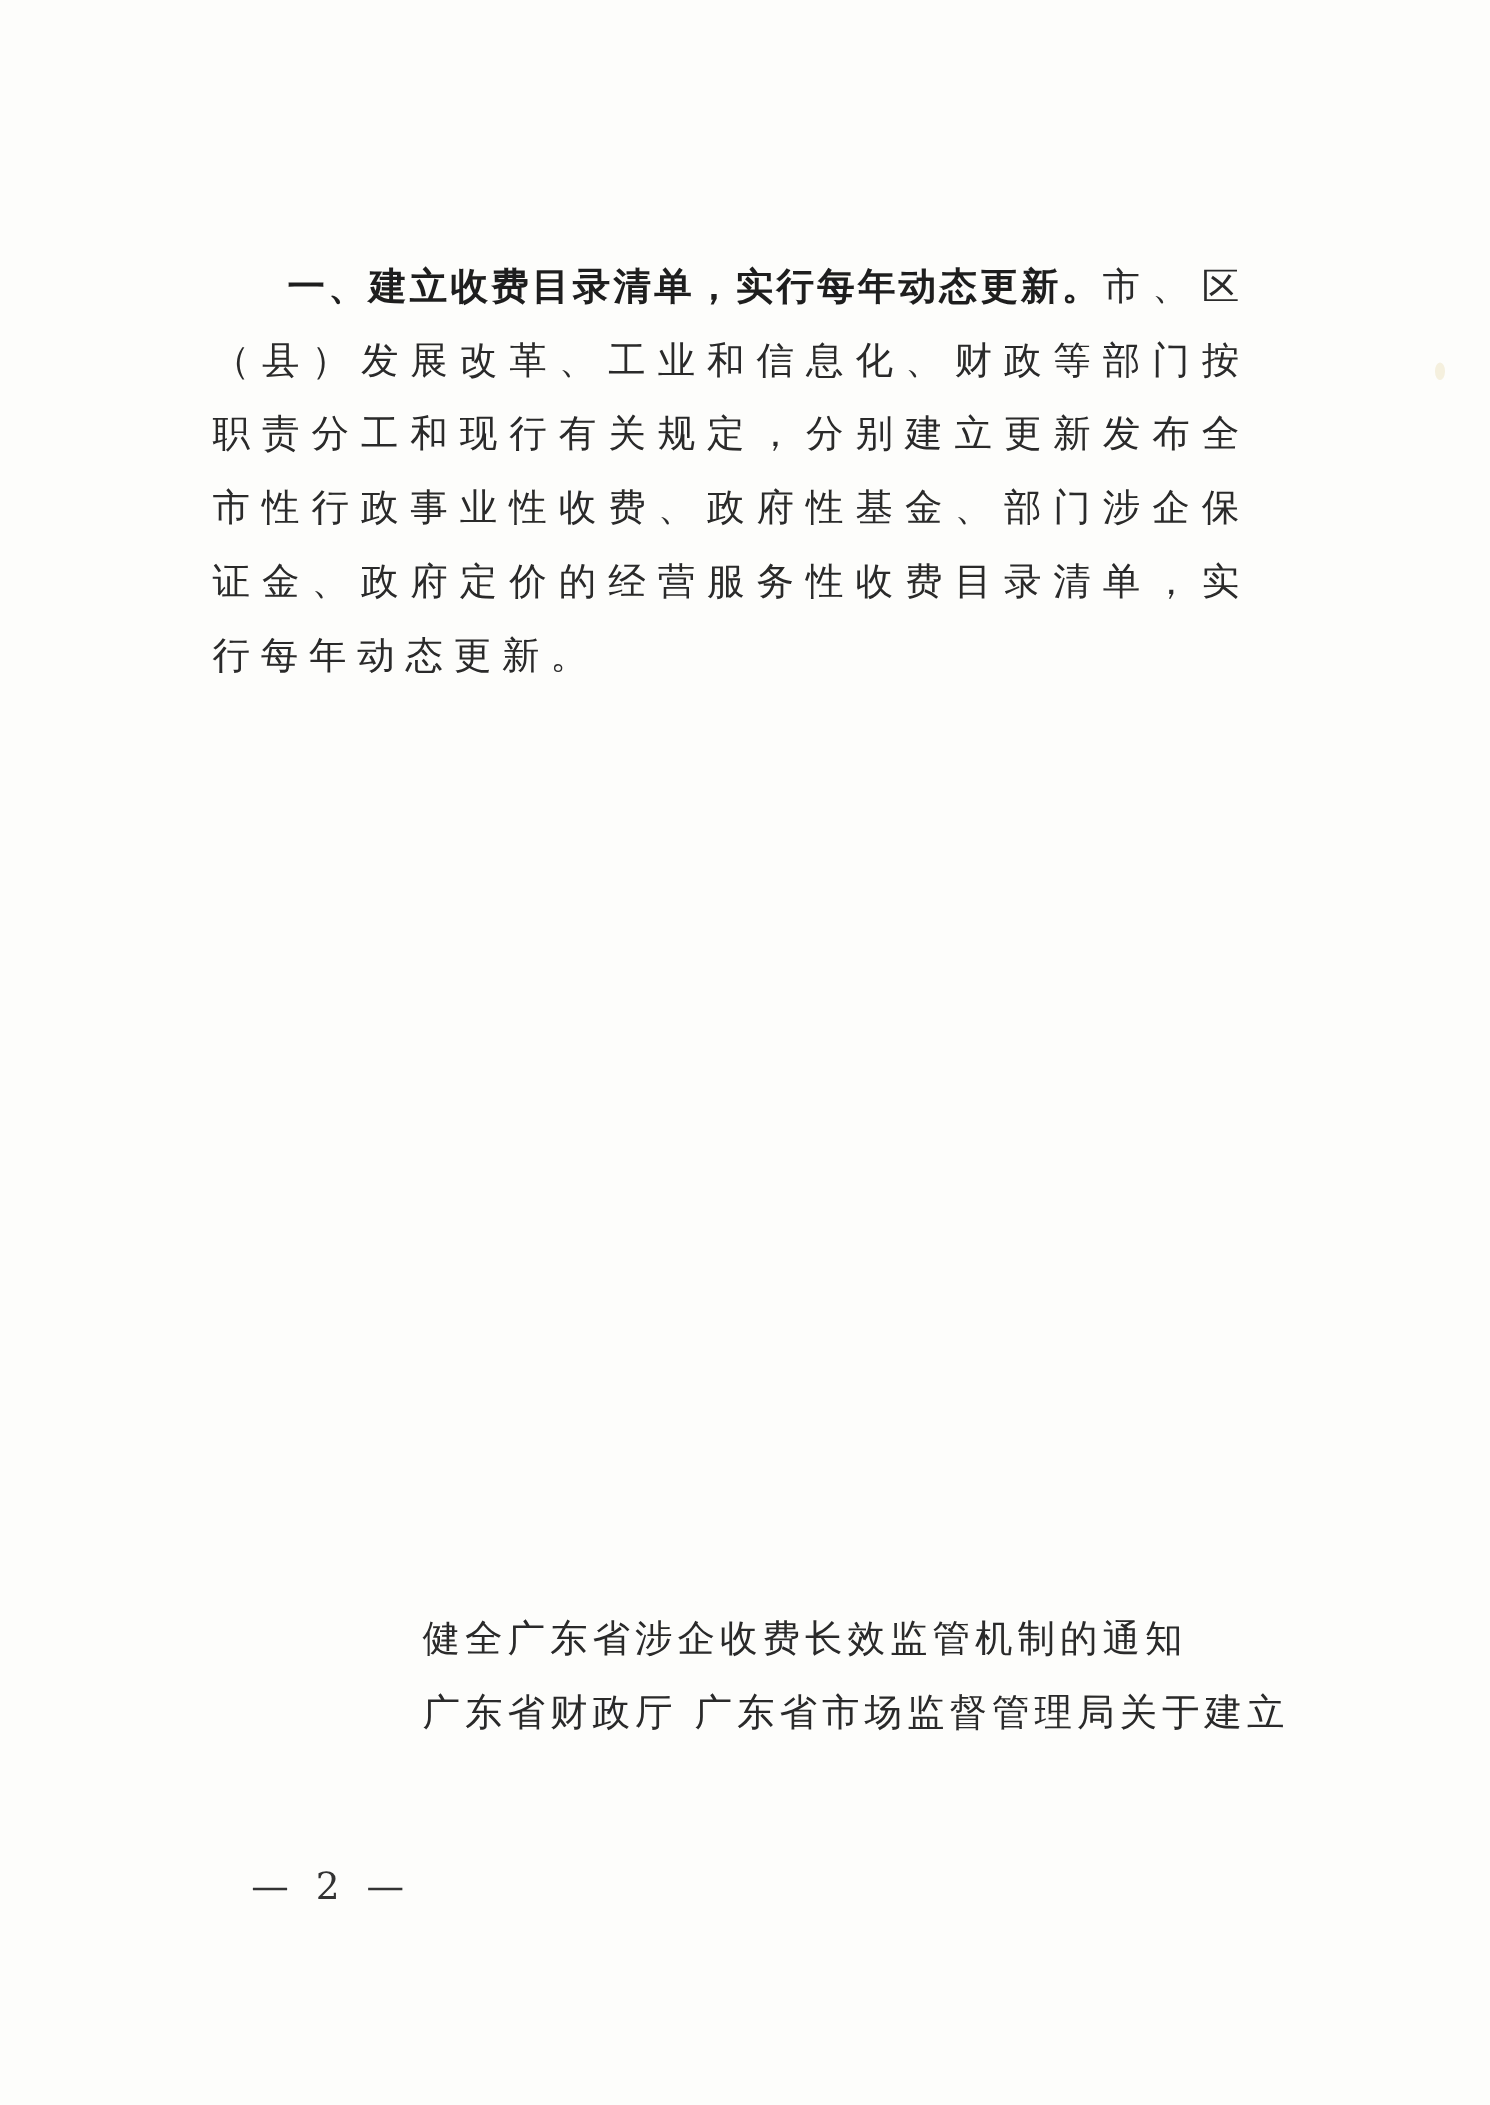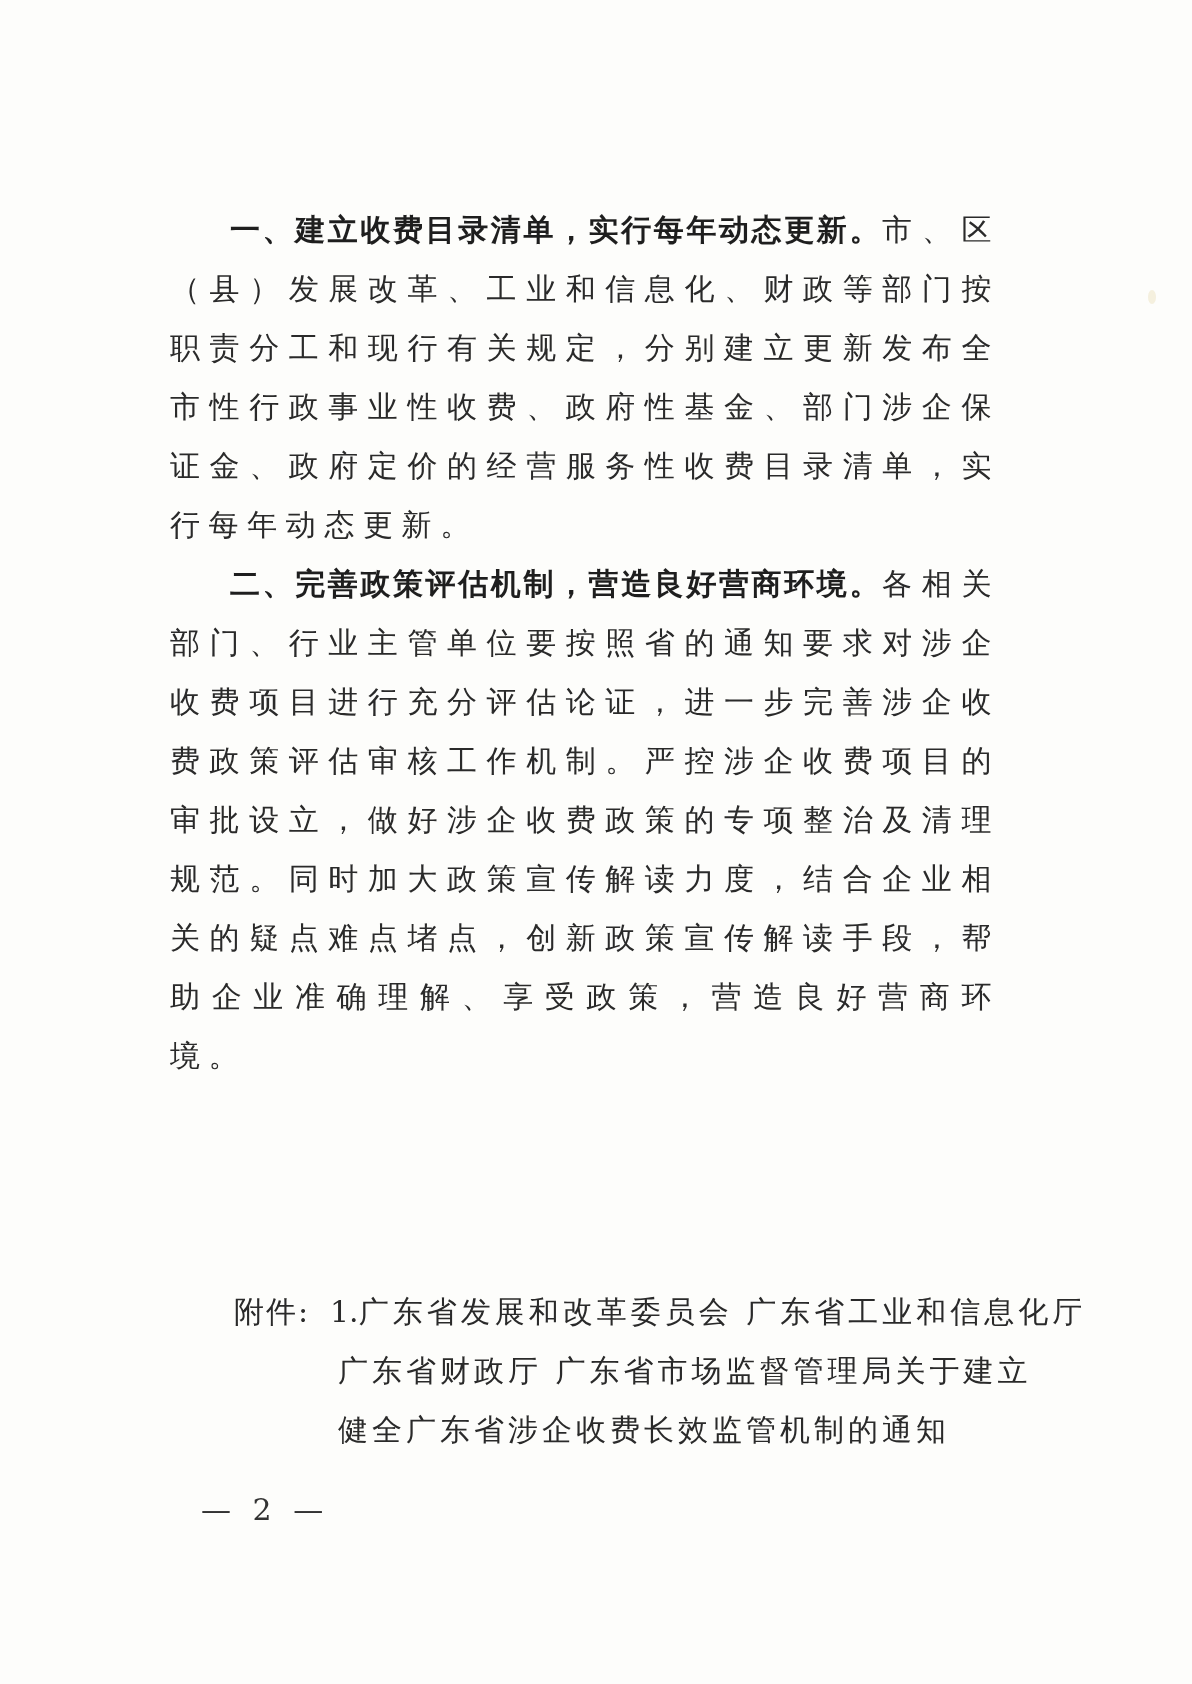--- a/index.html
+++ b/index.html
@@ -38,27 +38,21 @@
   }
 </style>
 </head>
 <body>
 
 <div class="page">
   <div class="scan-spot"></div>
 
   <div class="body-text">
     <p class="para"><span class="lead">一、建立收费目录清单，实行每年动态更新。</span><span>市、区（县）发展改革、工业和信息化、财政等部门按职责分工和现行有关规定，分别建立更新发布全市性行政事业性收费、政府性基金、部门涉企保证金、政府定价的经营服务性收费目录清单，实行每年动态更新。</span></p>
-    <p class="para"><span class="lead">二、完善政策评估机制，营造良好营商环境。</span><span>各相关部门、行业主管单位要按照省的通知要求对涉企收费项目进行充分评估论证，进一步完善涉企收费政策评估审核工作机制。严控涉企收费项目的审批设立，做好涉企收费政策的专项整治及清理规范。同时加大政策宣传解读力度，结合企业相关的疑点难点堵点，创新政策宣传解读手段，帮助企业准确理解、享受政策，营造良好营商环境。</span></p>
   </div>
 
   <div class="attachment">
-    <div class="att-row">
-      <span class="att-label">附件:</span>
-      <span class="att-num">1.</span>
-      <span>广东省发展和改革委员会 广东省工业和信息化厅</span>
-    </div>
+    <div class="att-cont">健全广东省涉企收费长效监管机制的通知</div>
     <div class="att-cont">广东省财政厅 广东省市场监督管理局关于建立</div>
-    <div class="att-cont">健全广东省涉企收费长效监管机制的通知</div>
   </div>
 
   <div class="page-number">— 2 —</div>
 </div>
 
 </body></html>

